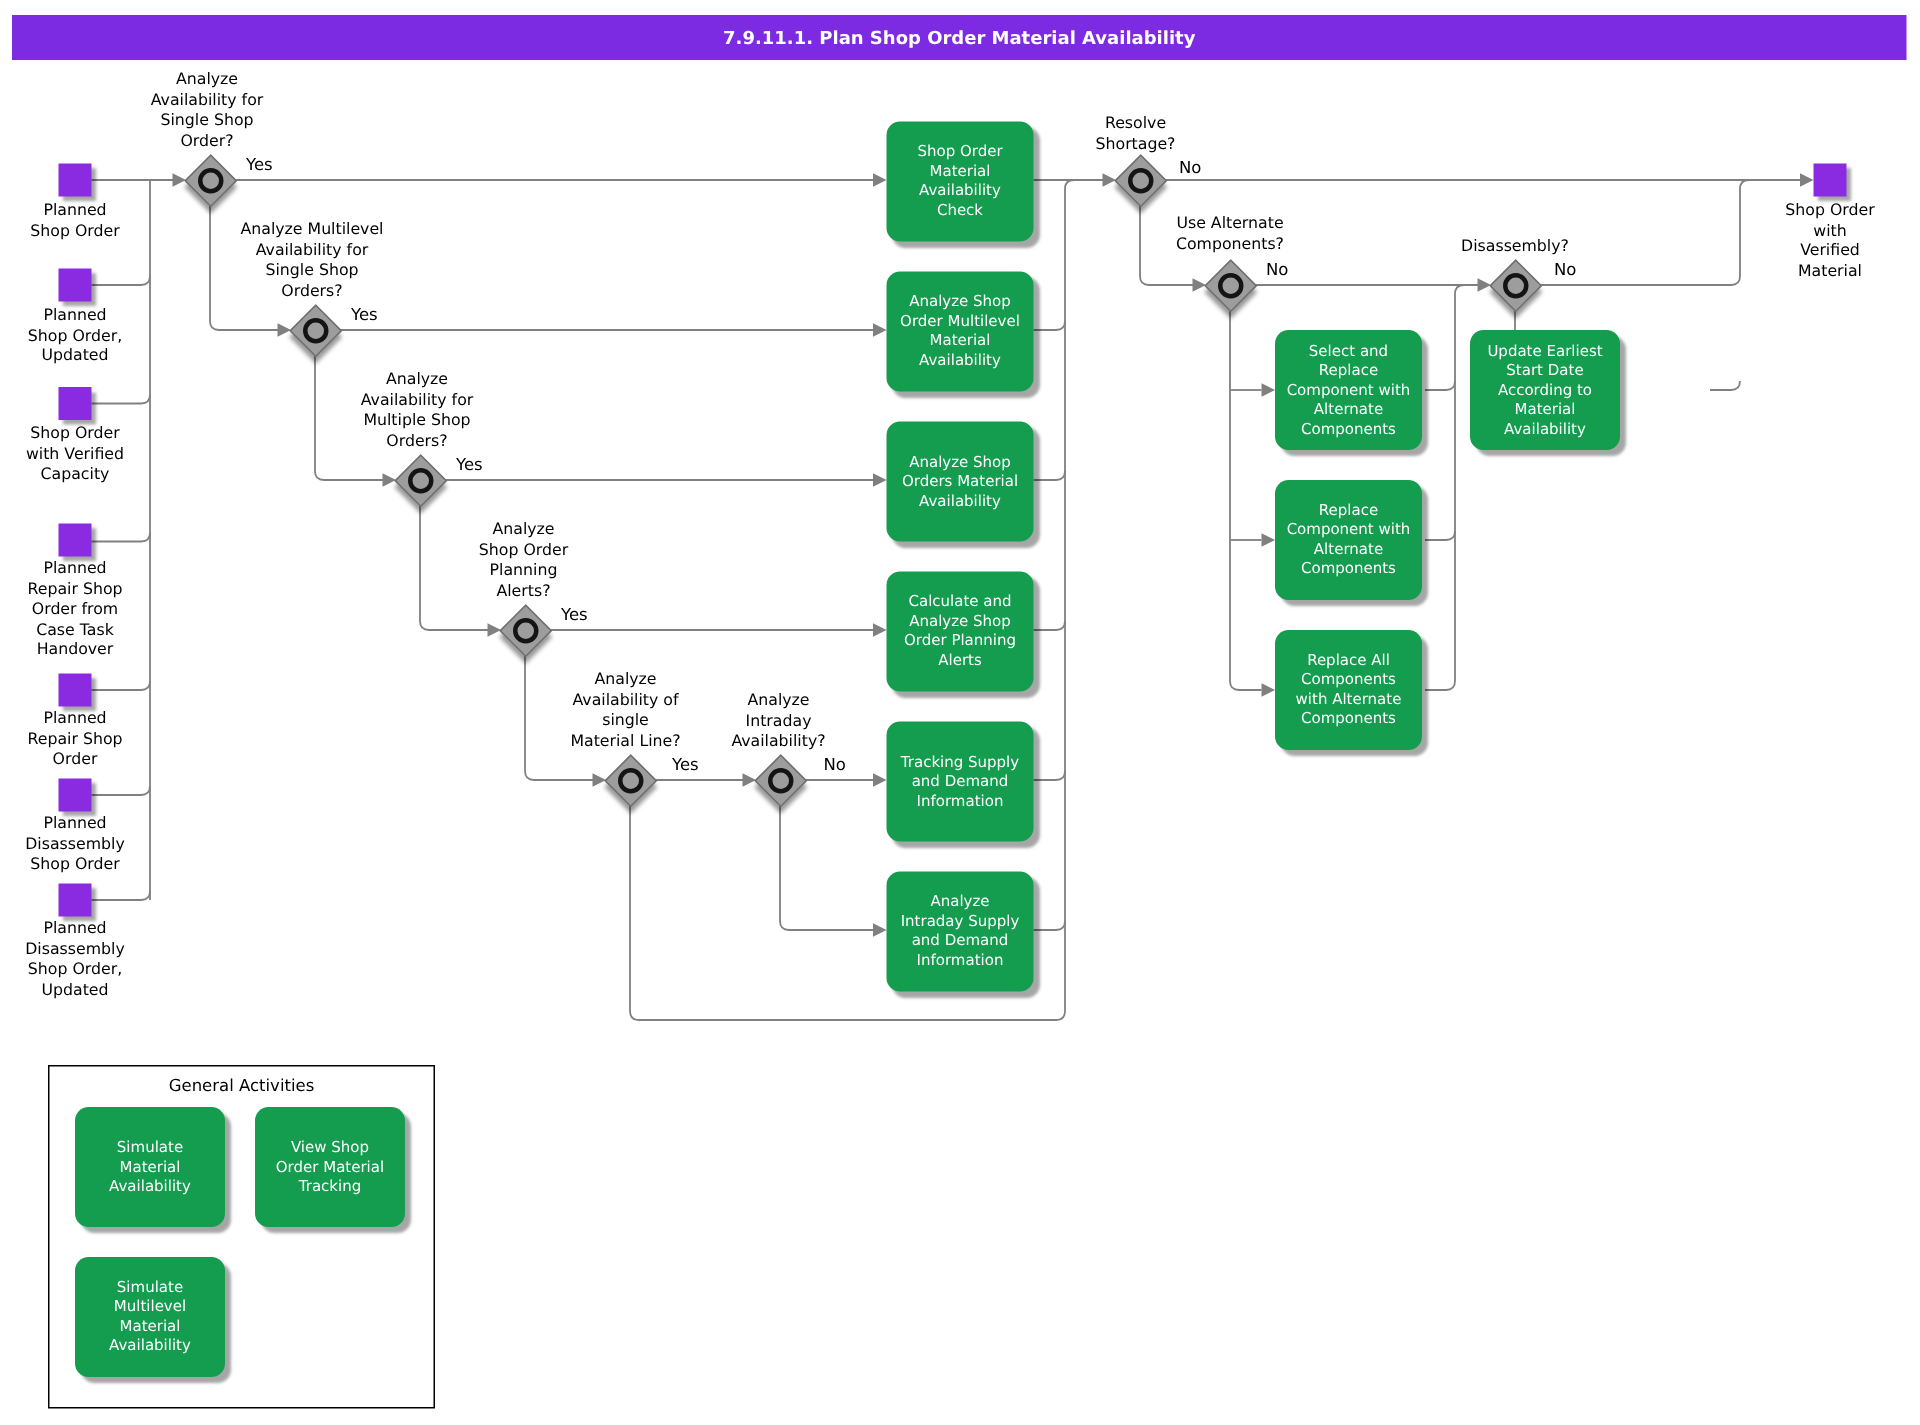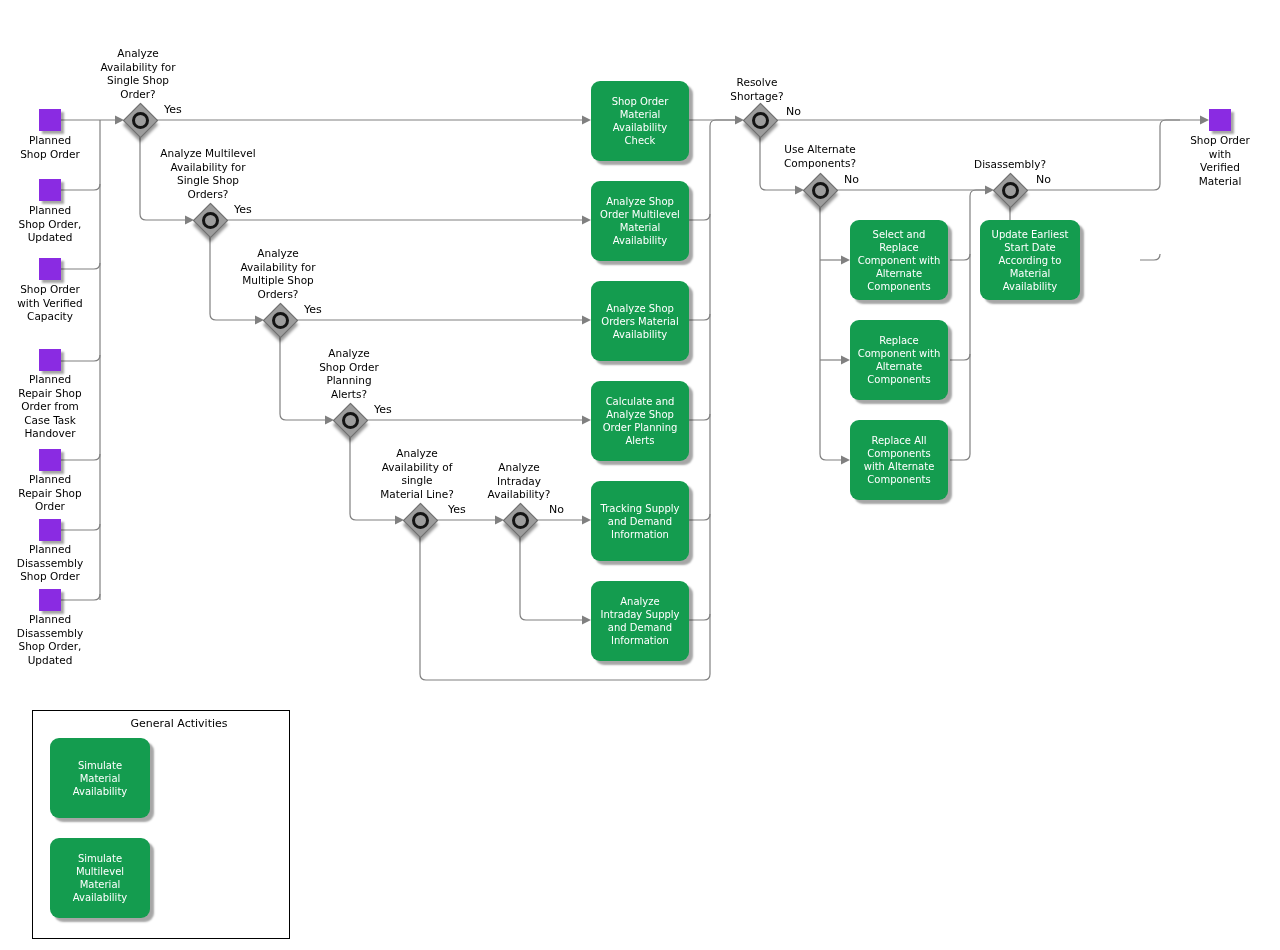--- a/index.html
+++ b/index.html
@@ -44,28 +44,31 @@
   }
   .gateway .ring {
     width:11px; height:11px; border:3px solid #141414; border-radius:50%;
   }
   .ga-box {
     position:absolute; left:32px; top:710px; width:258px; height:229px;
     border:1px solid #000; box-sizing:border-box;
   }
   .ga-title {
     position:absolute; left:32px; top:717px; width:258px;
-    font-size:11px; text-align:center;margin-left:18px;
+    font-size:11px; text-align:center;
   }
 </style>
 </head>
 <body>
 
 <div class="stage">
 
+  <div class="titlebar">
+    <span>7.9.11.1. Plan Shop Order Material Availability</span>
+  </div>
 
   <svg class="wires" width="1280" height="950">
     <path class="flow" d="M 100 120 L 100 600"></path>
     <path class="flow" d="M 61 120 L 116 120"></path>
     <path class="flow" d="M 61 190 L 94 190 Q 100 190 100 184"></path>
     <path class="flow" d="M 61 269 L 94 269 Q 100 269 100 263"></path>
     <path class="flow" d="M 61 361 L 94 361 Q 100 361 100 355"></path>
     <path class="flow" d="M 61 460 L 94 460 Q 100 460 100 454"></path>
     <path class="flow" d="M 61 530 L 94 530 Q 100 530 100 524"></path>
     <path class="flow" d="M 61 600 L 94 600 Q 100 600 100 594"></path>
@@ -275,18 +278,21 @@
 Start Date
 According to
 Material
 Availability</span></div>
 
   <div class="ga-box"></div>
   <div class="ga-title">General Activities</div>
   <div class="task wide" style="left:50px;top:738px"><span>Simulate
 Material
 Availability</span></div>
+  <div class="task wide" style="left:170px;top:738px"><span>View Shop
+Order Material
+Tracking</span></div>
   <div class="task wide" style="left:50px;top:838px"><span>Simulate
 Multilevel
 Material
 Availability</span></div>
 
 </div>
 
 </body></html>

